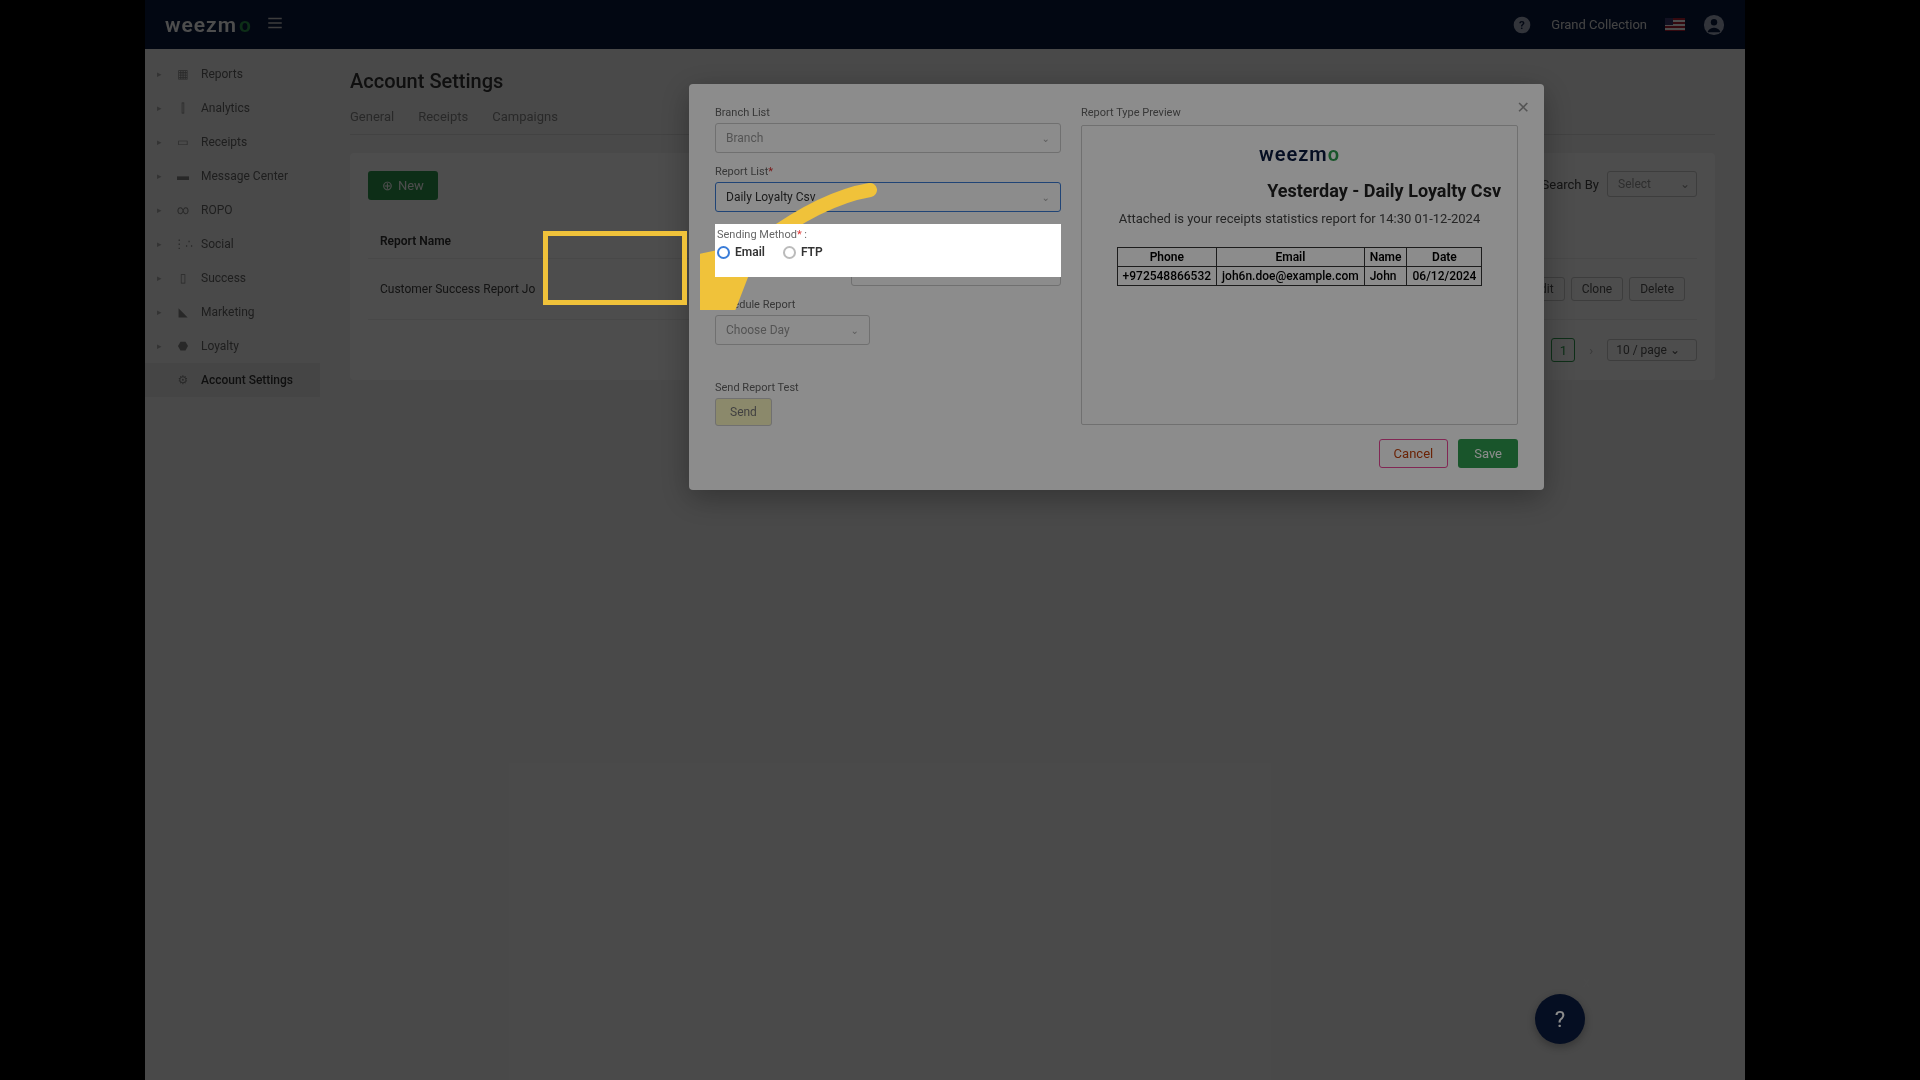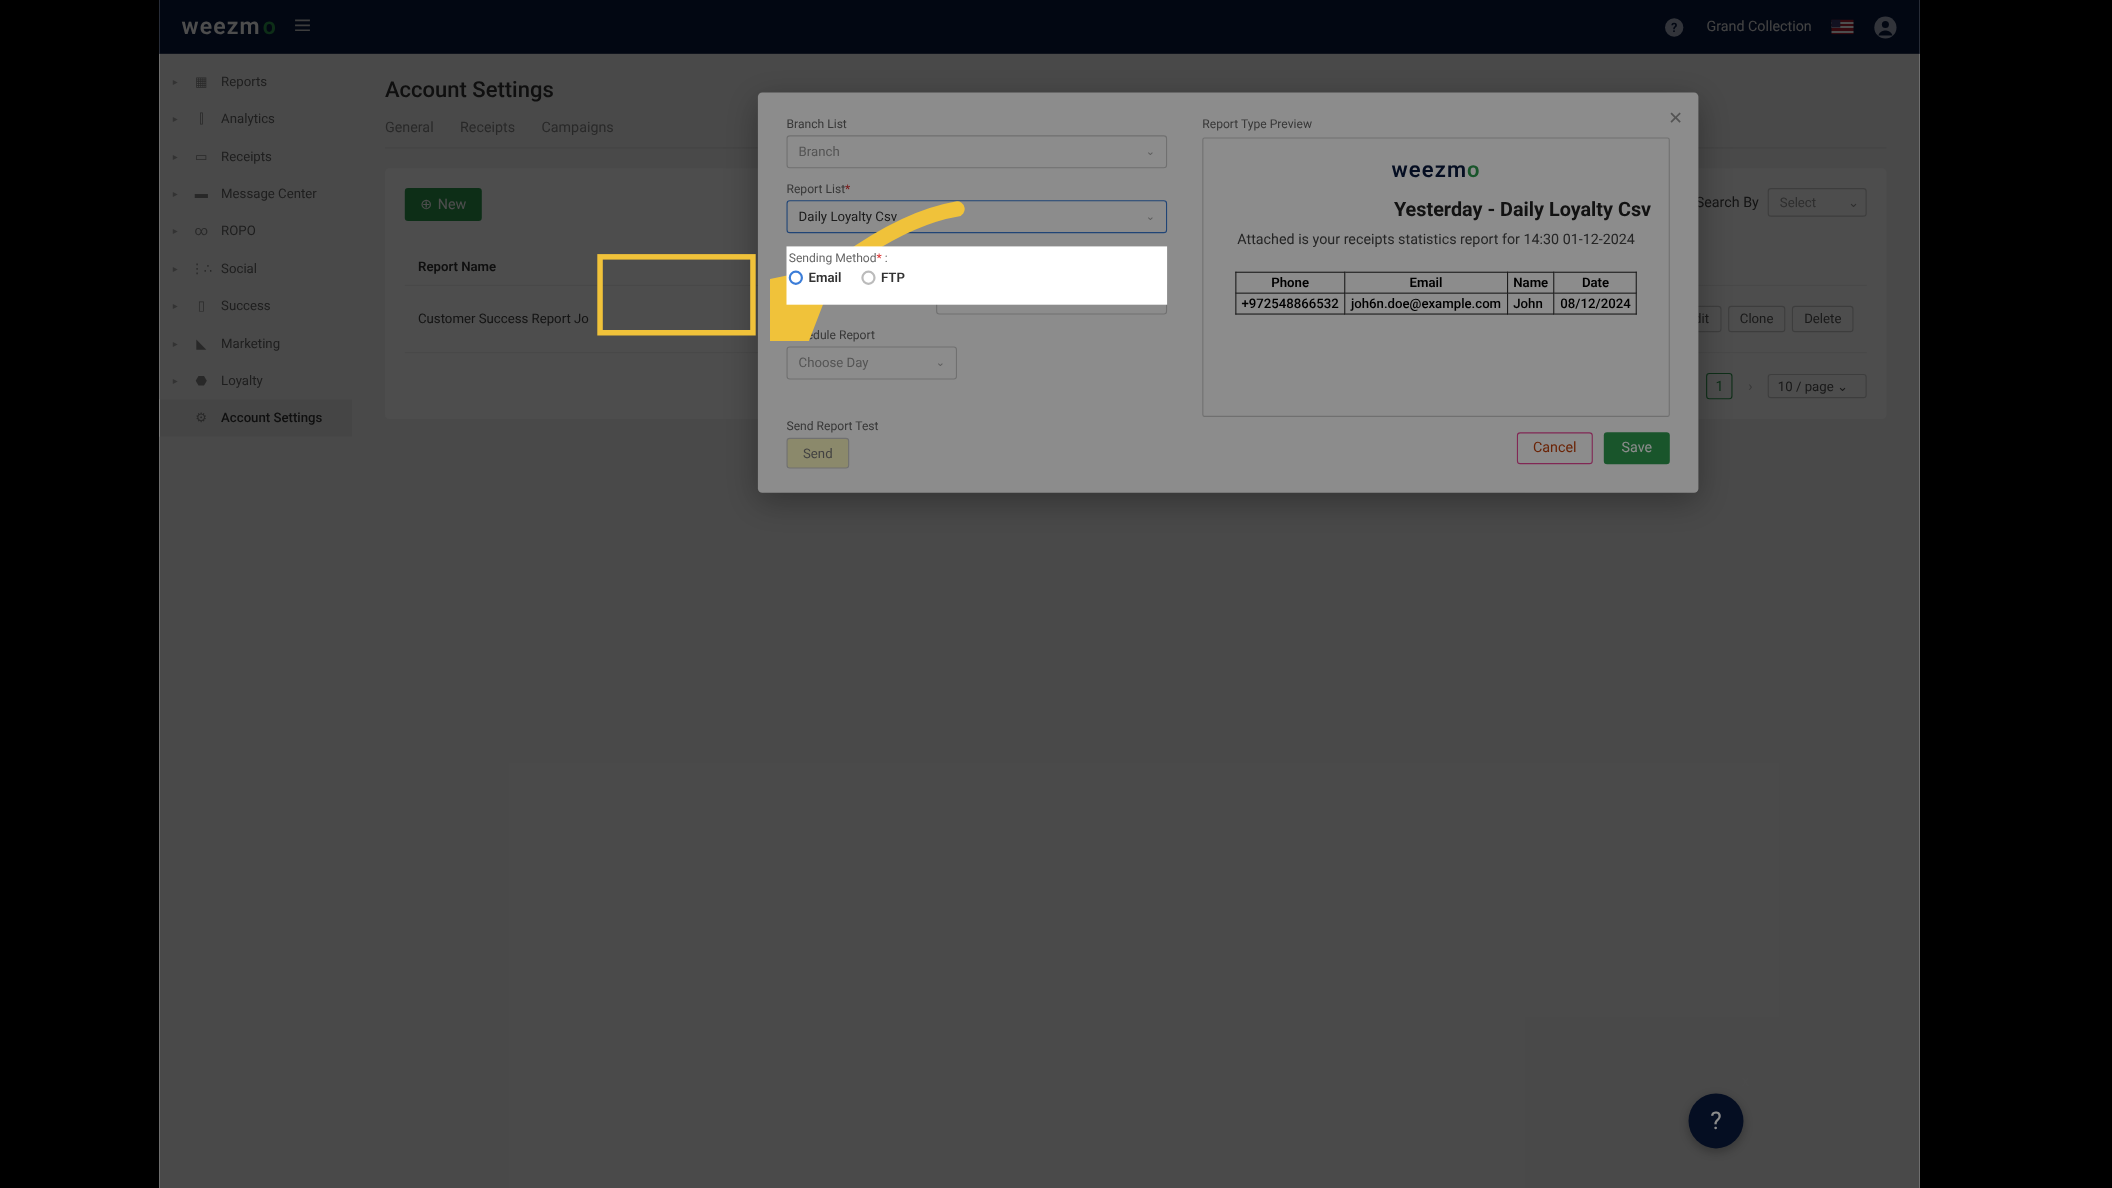--- a/index.html
+++ b/index.html
@@ -38,38 +38,38 @@
   .pagination { display: flex; justify-content: flex-end; align-items: center; gap: 10px; margin-top: 18px; font-size: 13px; color: #666; }
   .page-num { border: 1px solid #2e9b4f; color: #2e9b4f; width: 24px; height: 24px; display: flex; align-items: center; justify-content: center; border-radius: 3px; }
   .page-arrow { color: #bbb; cursor: pointer; padding: 0 4px; }
   .page-size { border: 1px solid #ccc; border-radius: 3px; padding: 3px 16px 3px 8px; font-size: 12px; color: #555; }
 
   
   .modal-backdrop { position: absolute; inset: 0; background: rgba(0,0,0,0.45); }
   .modal { position: absolute; left: 544px; top: 84px; width: 855px; background: #fff; border-radius: 4px; box-shadow: 0 8px 30px rgba(0,0,0,0.3); padding: 22px 26px; }
   .modal-title { font-size: 14px; font-weight: 600; color: #333; margin-bottom: 10px; }
   .modal-close { position: absolute; right: 14px; top: 14px; color: #999; cursor: pointer; font-size: 16px; }
-  .modal-body { display: flex; gap: 32px; }
+  .modal-body { display: flex; gap: 20px; }
   .modal-left { flex: 0 0 345px; }
   .modal-right { flex: 1; }
   .field-label { font-size: 11px; color: #666; margin-bottom: 4px; display: block; }
   .field-label .req { color: #d33; }
   .select-box { width: 100%; border: 1px solid #ccc; border-radius: 3px; padding: 7px 10px; font-size: 12px; color: #999; background: #fff; position: relative; margin-bottom: 12px; display: flex; justify-content: space-between; align-items: center; }
   .select-box.filled { color: #333; border-color: #3b7dd8; }
   .select-box .chev { color: #aaa; font-size: 10px; }
   .select-small { width: 155px; }
   .radio-group { display: flex; gap: 18px; margin-bottom: 12px; margin-top: 4px; }
   .radio-opt { display: flex; align-items: center; gap: 5px; font-size: 12px; font-weight: 600; color: #333; }
   .radio-circle { width: 13px; height: 13px; border-radius: 50%; border: 2px solid #3b7dd8; }
   .radio-circle.off { border-color: #bbb; }
   .test-row { display: flex; gap: 10px; margin-top: 4px; }
   .test-input { flex: 1; border: 1px solid #ccc; border-radius: 3px; padding: 7px 10px; font-size: 12px; color: #999; }
   .send-btn { border: 1px solid #ccc; background: #fef9c3; padding: 6px 14px; border-radius: 3px; font-size: 12px; color: #777; }
   .preview-label { font-size: 11px; color: #666; margin-bottom: 6px; }
-  .preview-box { border: 1px solid #ccc; border-radius: 2px; padding: 16px; height: 254px; overflow: auto; position: relative; }
+  .preview-box { border: 1px solid #ccc; border-radius: 2px; padding: 16px; height: 300px; overflow: auto; position: relative; }
   .preview-logo { text-align: center; margin-bottom: 14px; font-size: 20px; font-weight: 600; color: #0a1a3f; letter-spacing: 1px; }
   .preview-logo .o1 { color: #2e9b4f; }
   .preview-title { text-align: right; font-size: 18px; font-weight: 700; color: #222; margin-bottom: 8px; }
   .preview-sub { text-align: center; font-size: 13px; color: #444; margin-bottom: 18px; line-height: 1.5; }
   .preview-table { margin: 0 auto; border-collapse: collapse; font-size: 12px; }
   .preview-table th, .preview-table td { border: 1px solid #333; padding: 2px 5px; font-weight: 600; }
   .preview-table .data-row td { font-weight: 500; }
   .modal-footer { display: flex; justify-content: flex-end; gap: 10px; margin-top: 14px; }
   .btn-cancel { border: 1px solid #ec4899; background: #fff; padding: 6px 14px; border-radius: 3px; font-size: 13px; color: #c2410c; cursor: pointer; }
   .btn-save { border: none; background: #2e9b4f; color: #fff; padding: 6px 16px; border-radius: 3px; font-size: 13px; cursor: pointer; }
@@ -280,21 +280,21 @@
                 <tr>
               <th>Phone</th>
               <th>Email</th>
               <th>Name</th>
               <th>Date</th>
             </tr>
             <tr class="data-row">
               <td>+972548866532</td>
               <td>joh6n.doe@example.com</td>
               <td>John</td>
-              <td>08/12/2024</td>
+              <td>06/12/2024</td>
             </tr>
           </tbody>
             </table>
         </div>
         <div class="modal-footer">
           <button class="btn-cancel">Cancel</button>
           <button class="btn-save">Save</button>
         </div>
       </div>
     </div>

